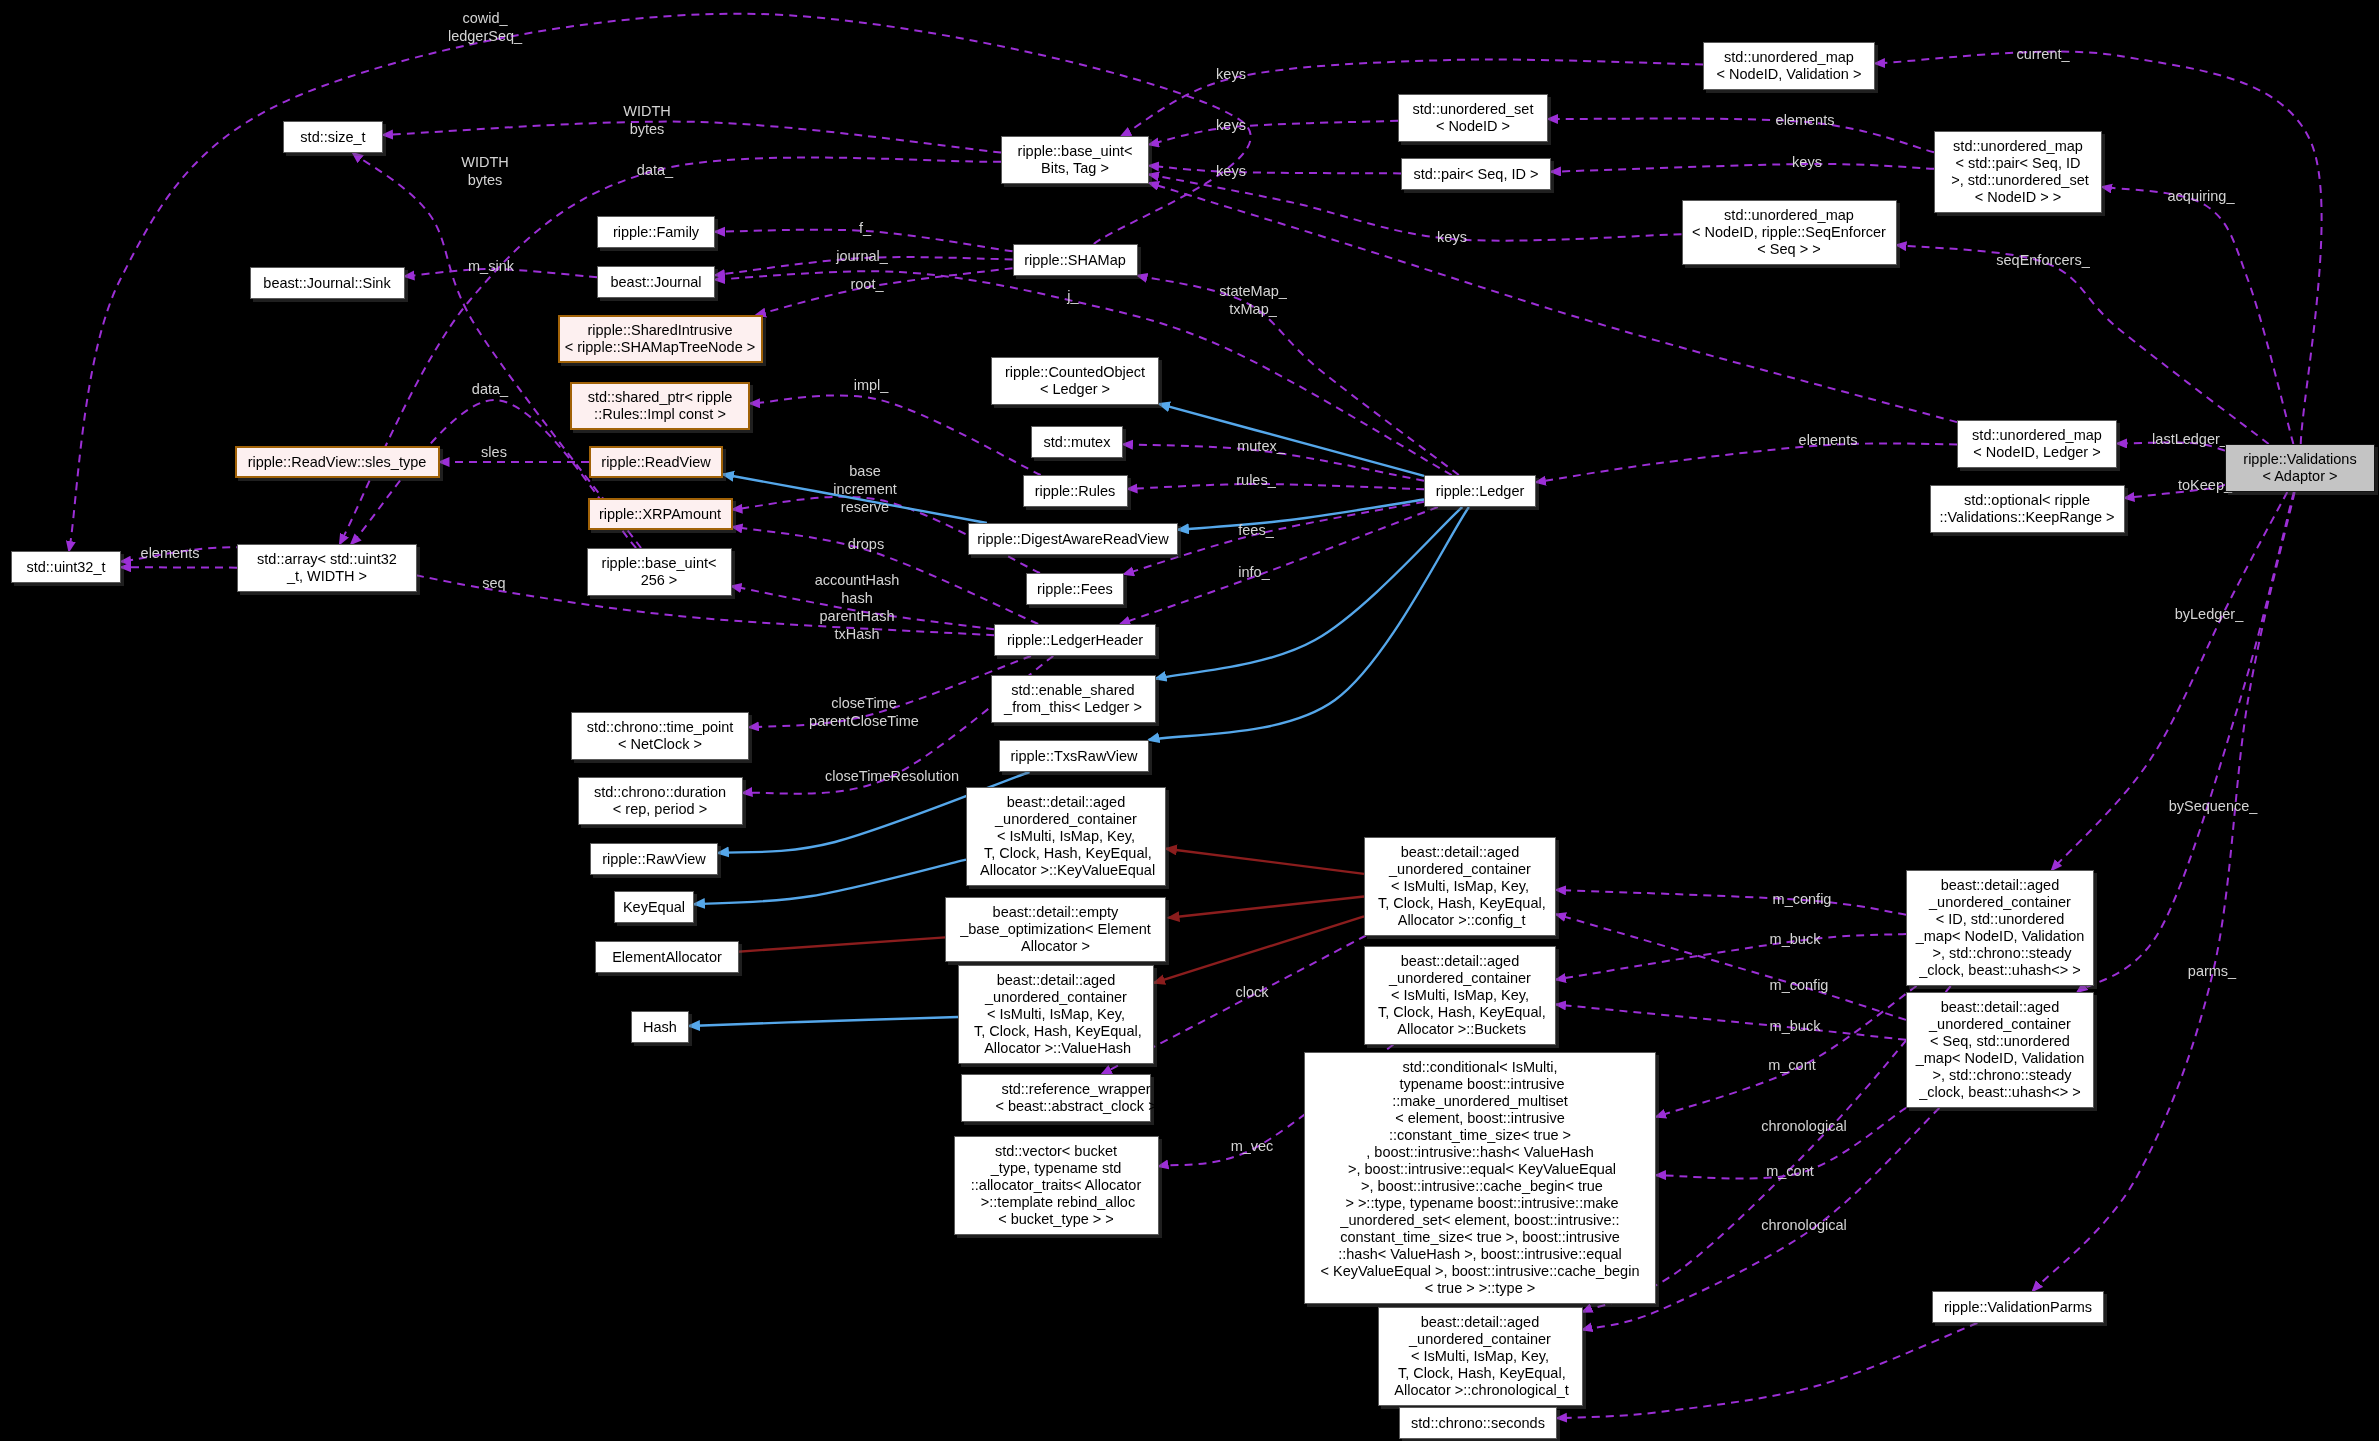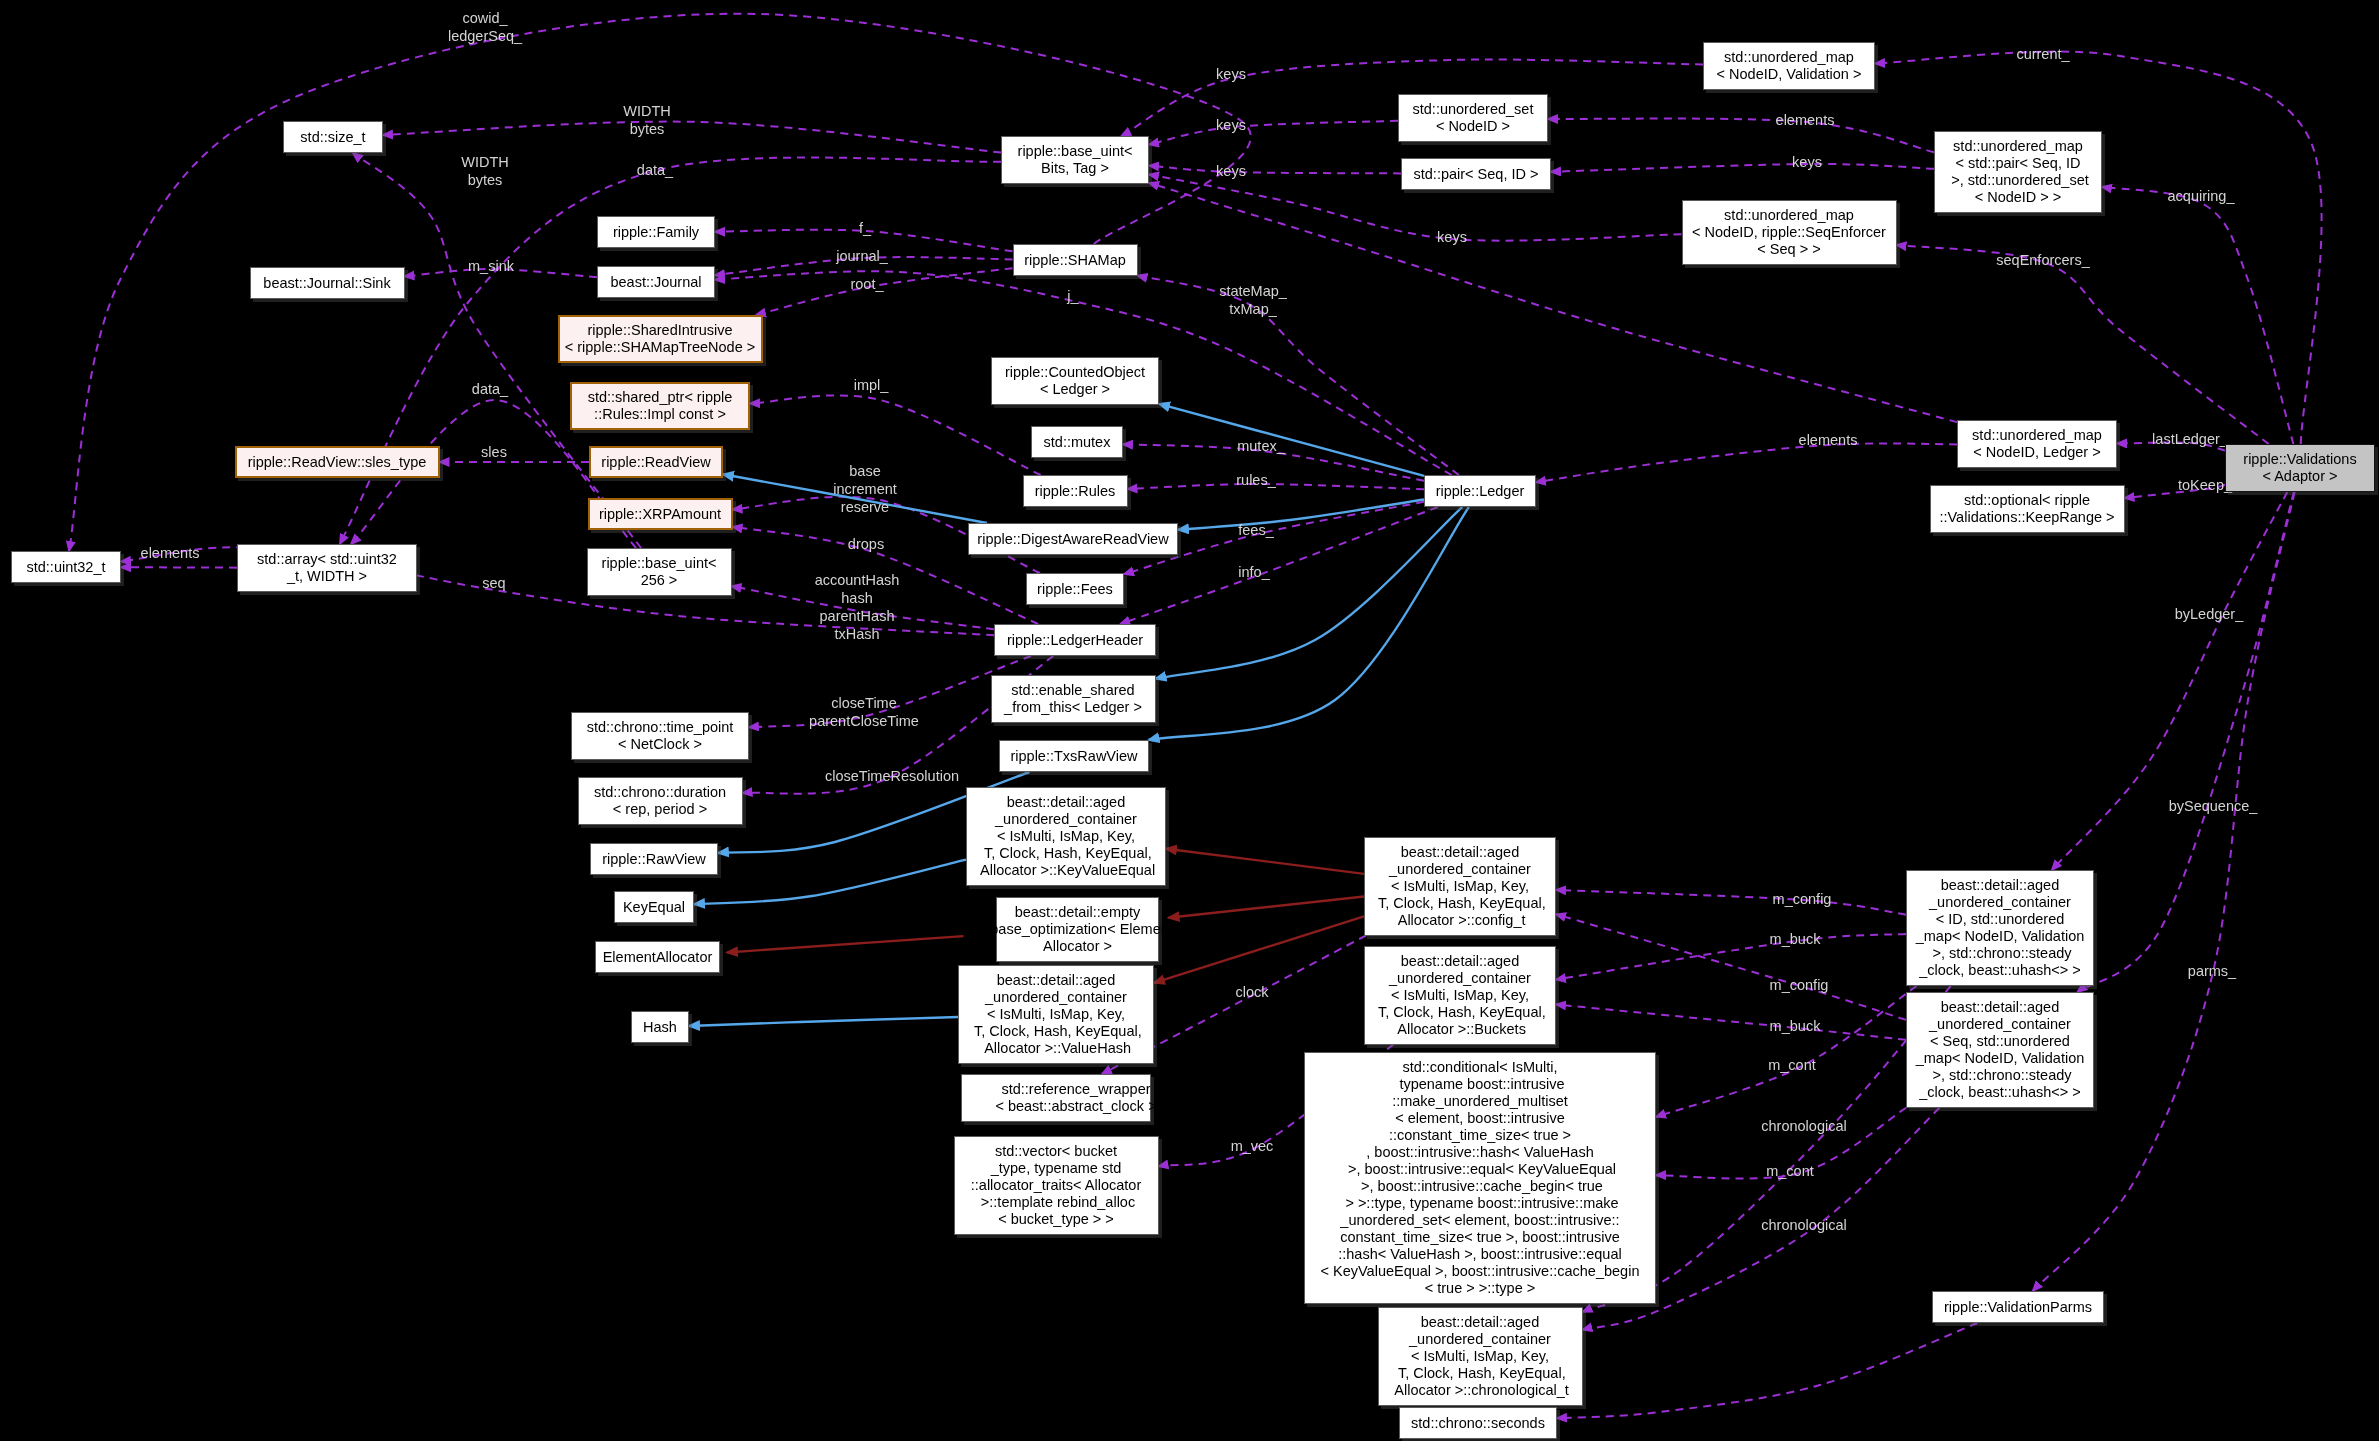--- a/index.html
+++ b/index.html
@@ -129,28 +129,28 @@
     <div class="node" style="left: 990.5px; top: 675px; width: 165px; height: 48px;">std::enable_shared
 _from_this&lt; Ledger &gt;</div>
     <div class="node" style="left: 999px; top: 740px; width: 150px; height: 32px;">ripple::TxsRawView</div>
     <div class="node" style="left: 1424px; top: 475px; width: 112px; height: 32px;">ripple::Ledger</div>
     <div class="node" style="left: 571px; top: 712px; width: 178px; height: 48px;">std::chrono::time_point
 &lt; NetClock &gt;</div>
     <div class="node" style="left: 577.5px; top: 777px; width: 165px; height: 48px;">std::chrono::duration
 &lt; rep, period &gt;</div>
     <div class="node" style="left: 590px; top: 843px; width: 128px; height: 32px;">ripple::RawView</div>
     <div class="node" style="left: 614px; top: 891px; width: 80px; height: 32px;">KeyEqual</div>
-    <div class="node" style="left: 595px; top: 941px; width: 125px; height: 32px;">ElementAllocator</div>
+    <div class="node" style="left: 595px; top: 941px; width: 144px; height: 32px;">ElementAllocator</div>
     <div class="node" style="left: 631px; top: 1011px; width: 58px; height: 32px;">Hash</div>
     <div class="node" style="left: 966px; top: 786.5px; width: 200px; height: 99px;">beast::detail::aged
 _unordered_container
 &lt; IsMulti, IsMap, Key,
  T, Clock, Hash, KeyEqual,
  Allocator &gt;::KeyValueEqual</div>
-    <div class="node" style="left: 996px; top: 896.5px; width: 163px; height: 65px;">beast::detail::empty
+    <div class="node" style="left: 945px; top: 896.5px; width: 221px; height: 65px;">beast::detail::empty
 _base_optimization&lt; Element
 Allocator &gt;</div>
     <div class="node" style="left: 958px; top: 964.5px; width: 196px; height: 99px;">beast::detail::aged
 _unordered_container
 &lt; IsMulti, IsMap, Key,
  T, Clock, Hash, KeyEqual,
  Allocator &gt;::ValueHash</div>
     <div class="node" style="left: 961px; top: 1074px; width: 190px; height: 48px; padding-left: 40px;">std::reference_wrapper
 &lt; beast::abstract_clock &gt;</div>
     <div class="node" style="left: 953.5px; top: 1135.5px; width: 205px; height: 99px;">std::vector&lt; bucket

